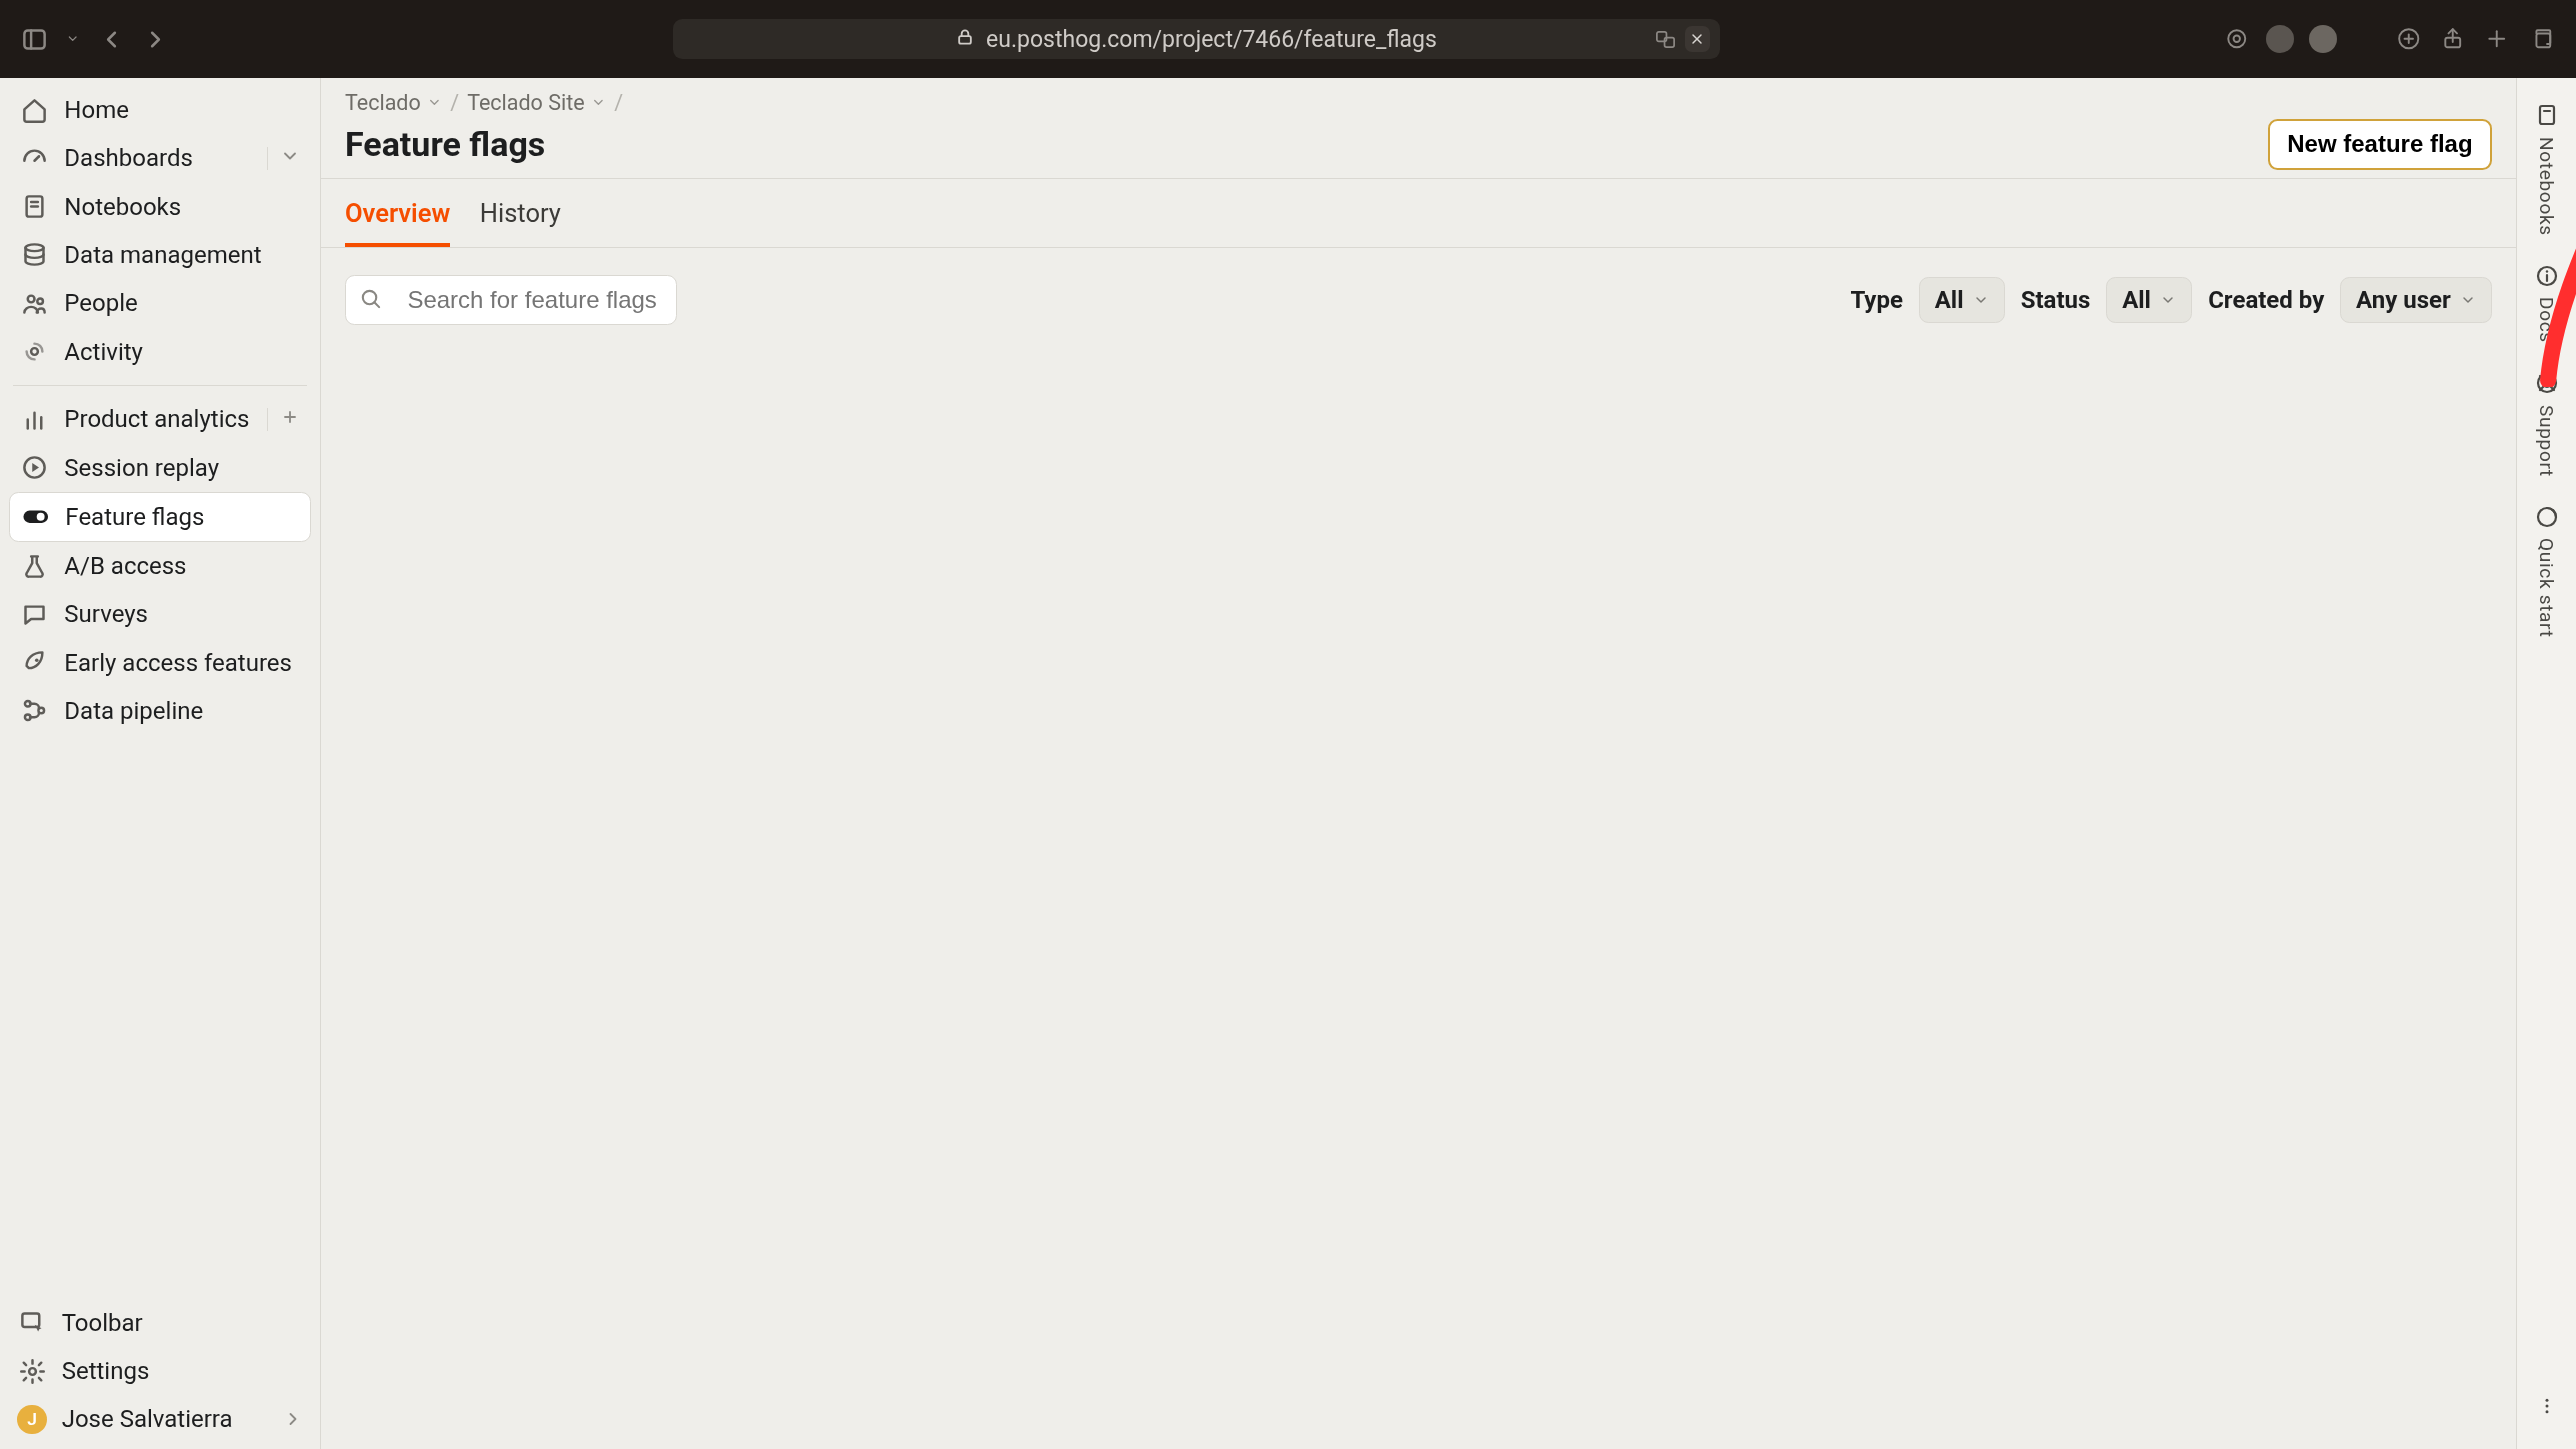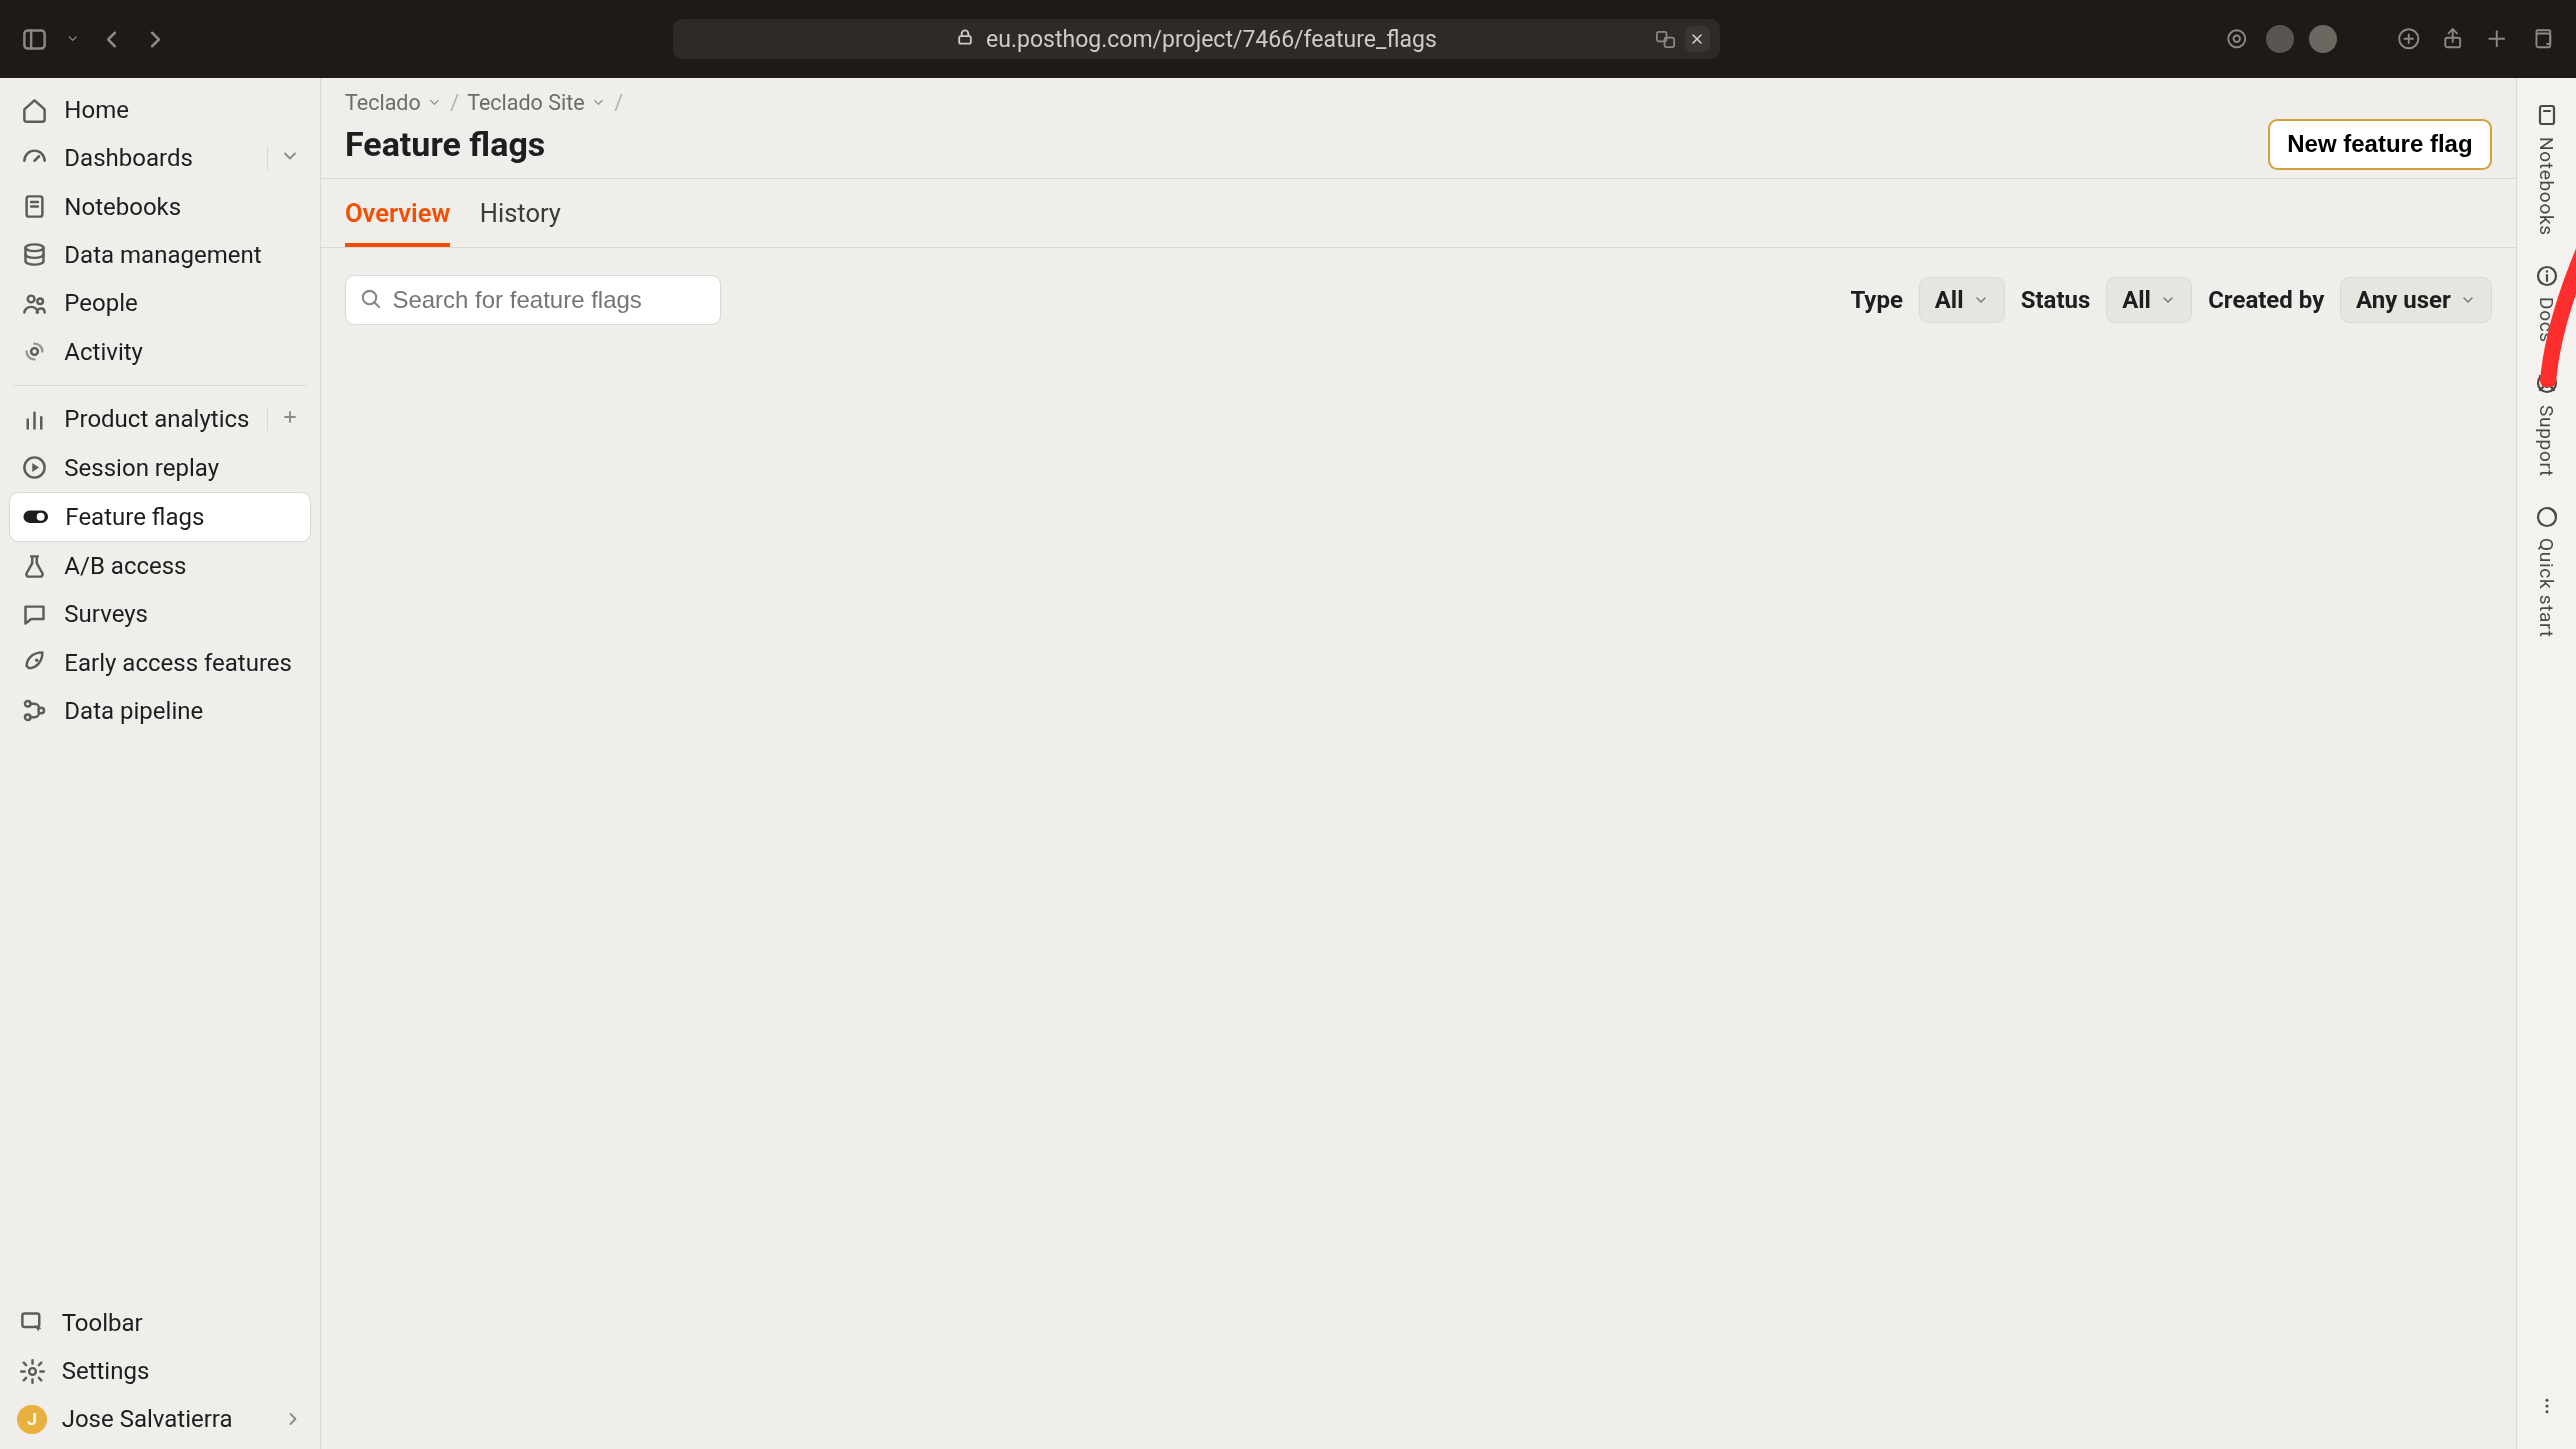--- a/index.html
+++ b/index.html
@@ -149,24 +149,24 @@
     cursor:pointer;
     border-bottom:4px solid transparent;
   }
   .tab.active { color:var(--accent); border-bottom-color:var(--accent); font-weight:600; }
 
   .toolbar-row {
     display:flex; align-items:center; gap:20px;
     padding: 27px 24px;
   }
   .search-wrap {
-    display:flex; align-items:center; gap:8px;
+    display:flex; align-items:center; gap:23px;
     background:#fff; border:0.7px solid var(--border);
     border-radius:9.4px; padding:9.4px 13.4px;
-    width:376px;
+    width:332px;
   }
   .search-wrap input {
     border:none; outline:none; background:transparent;
     font-size:24px; width:100%; color:var(--text);
   }
   .filters { margin-left:auto; display:flex; align-items:center; gap:16px; font-size:24px; }
   .filter-label { font-weight:700; }
   .select-pill {
     display:flex; align-items:center; gap:9.4px;
     background:#e6e5df; border:0.7px solid var(--border);

